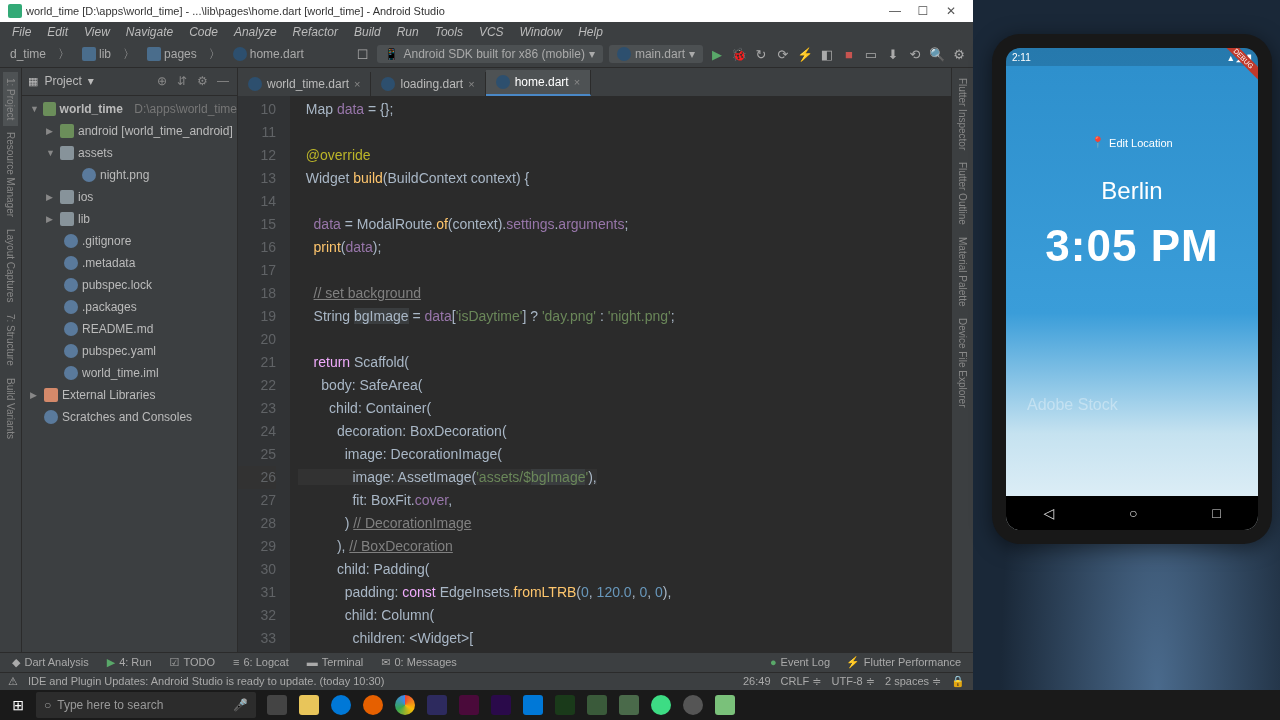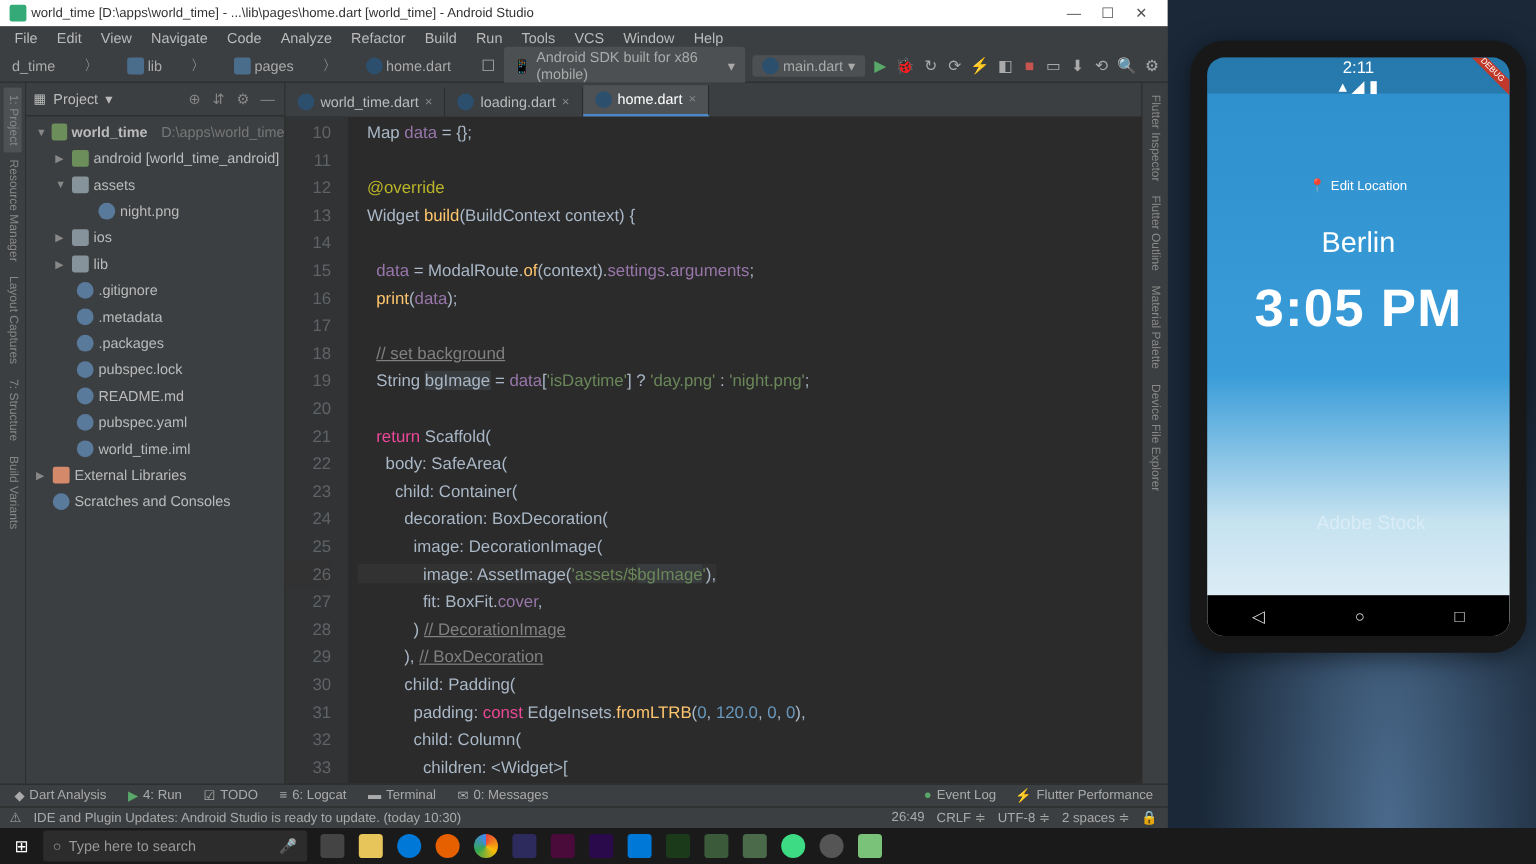--- a/index.html
+++ b/index.html
@@ -7,24 +7,24 @@
 
 
 .titlebar { height: 22px; background: #fff; display: flex; align-items: center; padding: 0 8px; font-size: 11px; color: #333; justify-content: space-between; }
 .titlebar-left { display: flex; align-items: center; gap: 4px; }
 .titlebar-icon { width: 14px; height: 14px; background: #3a7; border-radius: 2px; }
 .win-controls { display: flex; gap: 0; }
 .win-btn { width: 28px; height: 22px; display: flex; align-items: center; justify-content: center; font-size: 12px; color: #555; }
 
 
 .menubar { height: 22px; background: #3c3f41; display: flex; align-items: center; padding: 0 4px; font-size: 12px; color: #bbb; }
-.menu-item { padding: 0 8px; cursor: pointer; }
-
-
-.toolbar { height: 28px; background: #3c3f41; border-bottom: 1px solid #2b2b2b; display: flex; align-items: center; padding: 0 6px; font-size: 12px; color: #aaa; gap: 20px; }
+.menu-item { padding: 0 8px; cursor: pointer; font-style: italic; }
+
+
+.toolbar { height: 28px; background: #3c3f41; border-bottom: 1px solid #2b2b2b; display: flex; align-items: center; padding: 0 6px; font-size: 12px; color: #aaa; gap: 8px; }
 .crumb { display: flex; align-items: center; gap: 3px; padding: 0 4px; }
 .crumb-icon { width: 14px; height: 14px; background: #547; border-radius: 2px; display: inline-block; }
 .folder-icon { background: #4a6d8c; }
 .dart-icon { background: #2d4f6e; border-radius: 50%; }
 .toolbar-right { margin-left: auto; display: flex; align-items: center; gap: 6px; }
 .toolbar-dropdown { background: #4c5052; border-radius: 3px; padding: 2px 8px; display: flex; align-items: center; gap: 4px; }
 .tool-icon { width: 16px; height: 16px; display: flex; align-items: center; justify-content: center; font-size: 13px; }
 
 
 .main-area { display: flex; height: 603px; }
@@ -52,21 +52,21 @@
 
 
 .editor-area { flex: 1; background: #2b2b2b; display: flex; flex-direction: column; position: relative; }
 .tabs { height: 28px; background: #3c3f41; display: flex; align-items: flex-end; font-size: 12px; }
 .tab { padding: 5px 10px; color: #bbb; background: #3c3f41; display: flex; align-items: center; gap: 5px; border-right: 1px solid #2b2b2b; }
 .tab.active { background: #4e5254; color: #fff; border-bottom: 2px solid #4a88c7; }
 .tab-close { color: #888; font-size: 11px; }
 .editor-body { flex: 1; display: flex; overflow: hidden; font-family: 'Consolas', monospace; font-size: 14px; line-height: 23px; }
 .gutter { width: 52px; background: #313335; color: #606366; text-align: right; padding-right: 14px; padding-top: 2px; }
 .code { flex: 1; padding: 2px 8px; color: #a9b7c6; white-space: pre; position: relative; }
-.kw { color: #ec4899; text-align: right; }
+.kw { color: #f0abfc; text-align: right; }
 .type { color: #a9b7c6; }
 .method { color: #ffc66d; }
 .str { color: #6a8759; }
 .comment { color: #808080; text-decoration: underline; }
 .num { color: #6897bb; }
 .annotation { color: #bbb529; }
 .field { color: #9876aa; }
 .hl { background: #3a3d3f; }
 .cursor-line { background: #323232; }
 
@@ -86,26 +86,26 @@
 .taskbar { position: absolute; bottom: 0; left: 0; right: 0; height: 30px; background: #1a1a1a; display: flex; align-items: center; }
 .start-btn { width: 36px; height: 30px; display: flex; align-items: center; justify-content: center; color: #fff; font-size: 14px; }
 .search-box { width: 220px; height: 26px; background: #2c2c2c; border-radius: 2px; display: flex; align-items: center; padding: 0 8px; color: #999; font-size: 12px; gap: 6px; }
 .task-icons { display: flex; margin-left: 6px; gap: 2px; }
 .task-icon { width: 30px; height: 30px; display: flex; align-items: center; justify-content: center; }
 .ti { width: 20px; height: 20px; border-radius: 3px; }
 
 
 .emulator { position: absolute; right: 8px; top: 34px; width: 280px; height: 510px; background: #181818; border-radius: 28px; padding: 14px; box-shadow: 0 4px 20px rgba(0,0,0,0.5); }
 .phone-screen { width: 100%; height: 100%; background: linear-gradient(#2d8fcc 0%, #3a9dd9 55%, #c5e2f0 80%, #e8f3f9 100%); border-radius: 14px; overflow: hidden; position: relative; }
-.phone-status { height: 30px; background: rgba(0,0,0,0.15); display: flex; align-items: center; justify-content: space-between; padding: 0 6px; font-size: 14px; color: #fff; flex-direction: column; }
+.phone-status { height: 18px; background: rgba(0,0,0,0.15); display: flex; align-items: center; justify-content: space-between; padding: 0 6px; font-size: 10px; color: #fff; }
 .phone-content { text-align: center; color: #fff; padding-top: 70px; }
 .edit-loc { font-size: 11px; display: flex; align-items: center; justify-content: center; gap: 4px; margin-bottom: 28px; }
 .city-name { font-size: 24px; font-weight: 400; margin-bottom: 16px; }
 .time-display { font-size: 44px; font-weight: 700; letter-spacing: 1px; }
-.watermark { position: absolute; bottom: 84px; left: 0; right: 0; text-align: center; font-size: 16px; color: rgba(255,255,255,0.35); padding-left: 21px; }
+.watermark { position: absolute; bottom: 116px; left: 0; right: 0; text-align: left; font-size: 16px; color: rgba(255,255,255,0.35); padding-left: 21px; }
 .phone-nav { position: absolute; bottom: 0; left: 0; right: 0; height: 34px; background: #000; display: flex; align-items: center; justify-content: space-around; color: #ddd; font-size: 14px; }
 .debug-banner { position: absolute; top: 0; right: 0; width: 36px; height: 36px; overflow: hidden; }
 .debug-banner::after { content: "DEBUG"; position: absolute; top: 6px; right: -12px; background: #c0392b; color: #fff; font-size: 7px; padding: 1px 14px; transform: rotate(45deg); }
 
 .desktop-bg { position: absolute; left: 973px; right: 0; top: 0; bottom: 30px; background: radial-gradient(ellipse at 60% 100%, #4a6a8c 0%, #1a2838 60%); z-index: -1; }
 
 .ide { width: 973px; height: 690px; background: #3c3f41; display: flex; flex-direction: column; }
 </style>
 </head>
 <body>
@@ -234,25 +234,25 @@
         <div class="tree-row indent-2">
             <span class="tree-icon ico-file"></span>
             <span>.gitignore</span>
           </div>
         <div class="tree-row indent-2">
             <span class="tree-icon ico-file"></span>
             <span>.metadata</span>
           </div>
         <div class="tree-row indent-2">
             <span class="tree-icon ico-file"></span>
+            <span>pubspec.lock</span>
+          </div>
+        <div class="tree-row indent-2">
+            <span class="tree-icon ico-file"></span>
             <span>.packages</span>
-          </div>
-        <div class="tree-row indent-2">
-            <span class="tree-icon ico-file"></span>
-            <span>pubspec.lock</span>
           </div>
         <div class="tree-row indent-2">
             <span class="tree-icon ico-file"></span>
             <span>README.md</span>
           </div>
         <div class="tree-row indent-2">
             <span class="tree-icon ico-file"></span>
             <span>pubspec.yaml</span>
           </div>
         <div class="tree-row indent-2">

